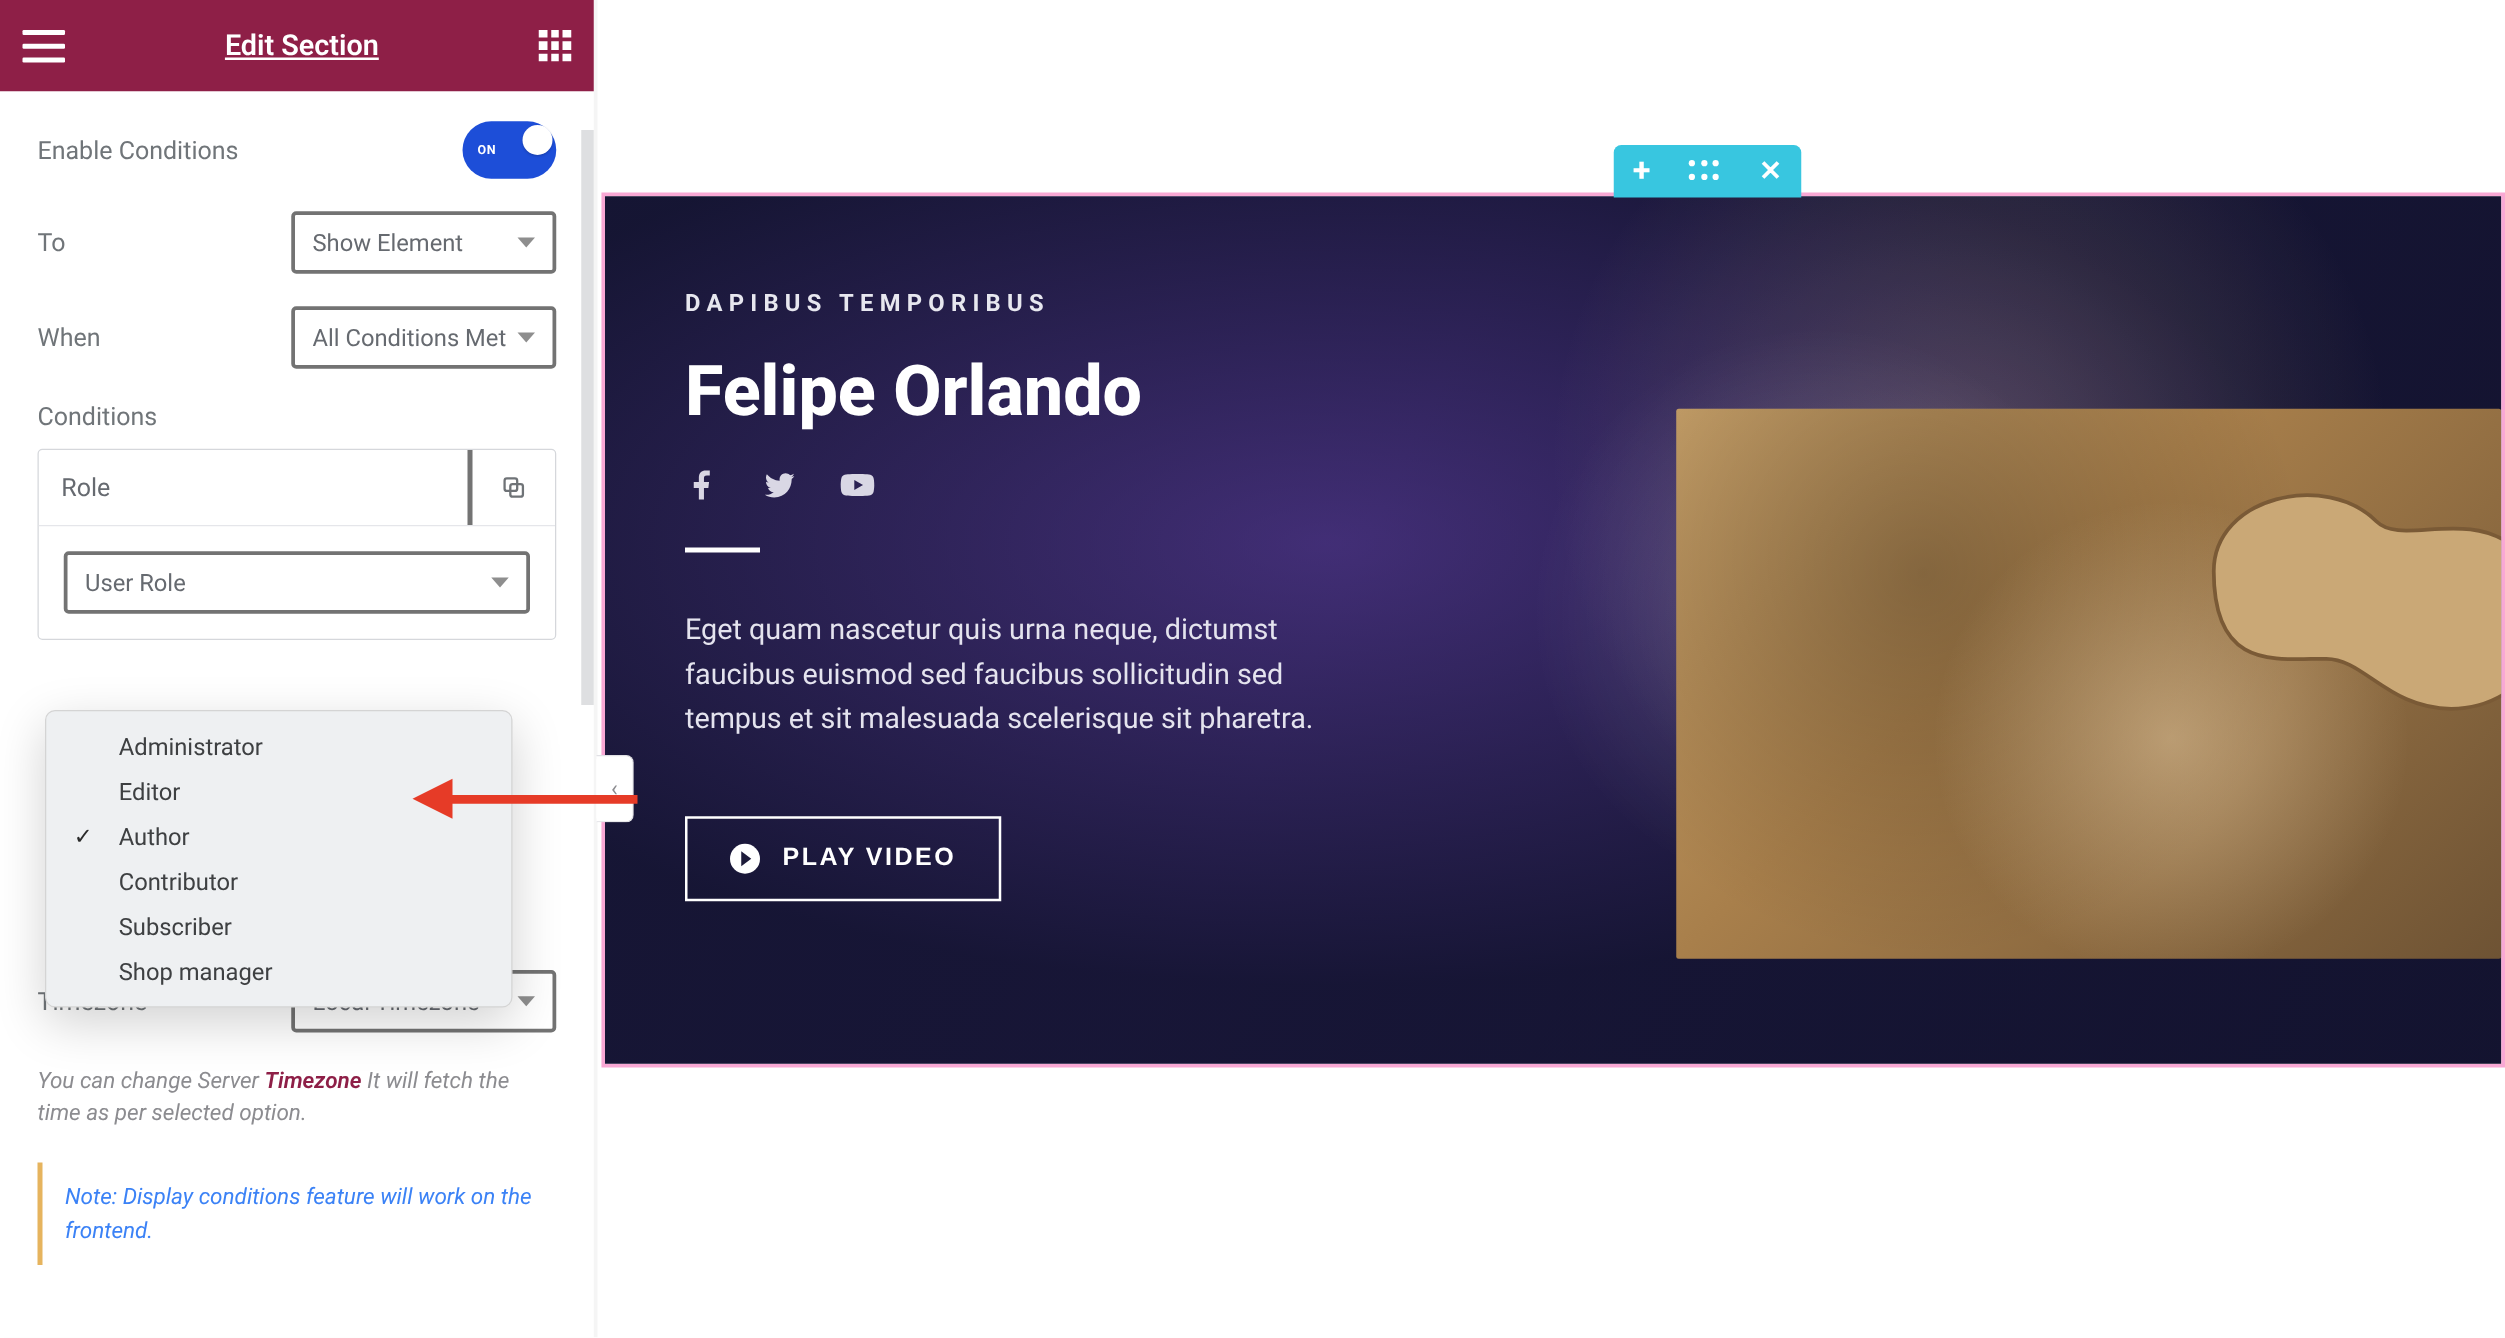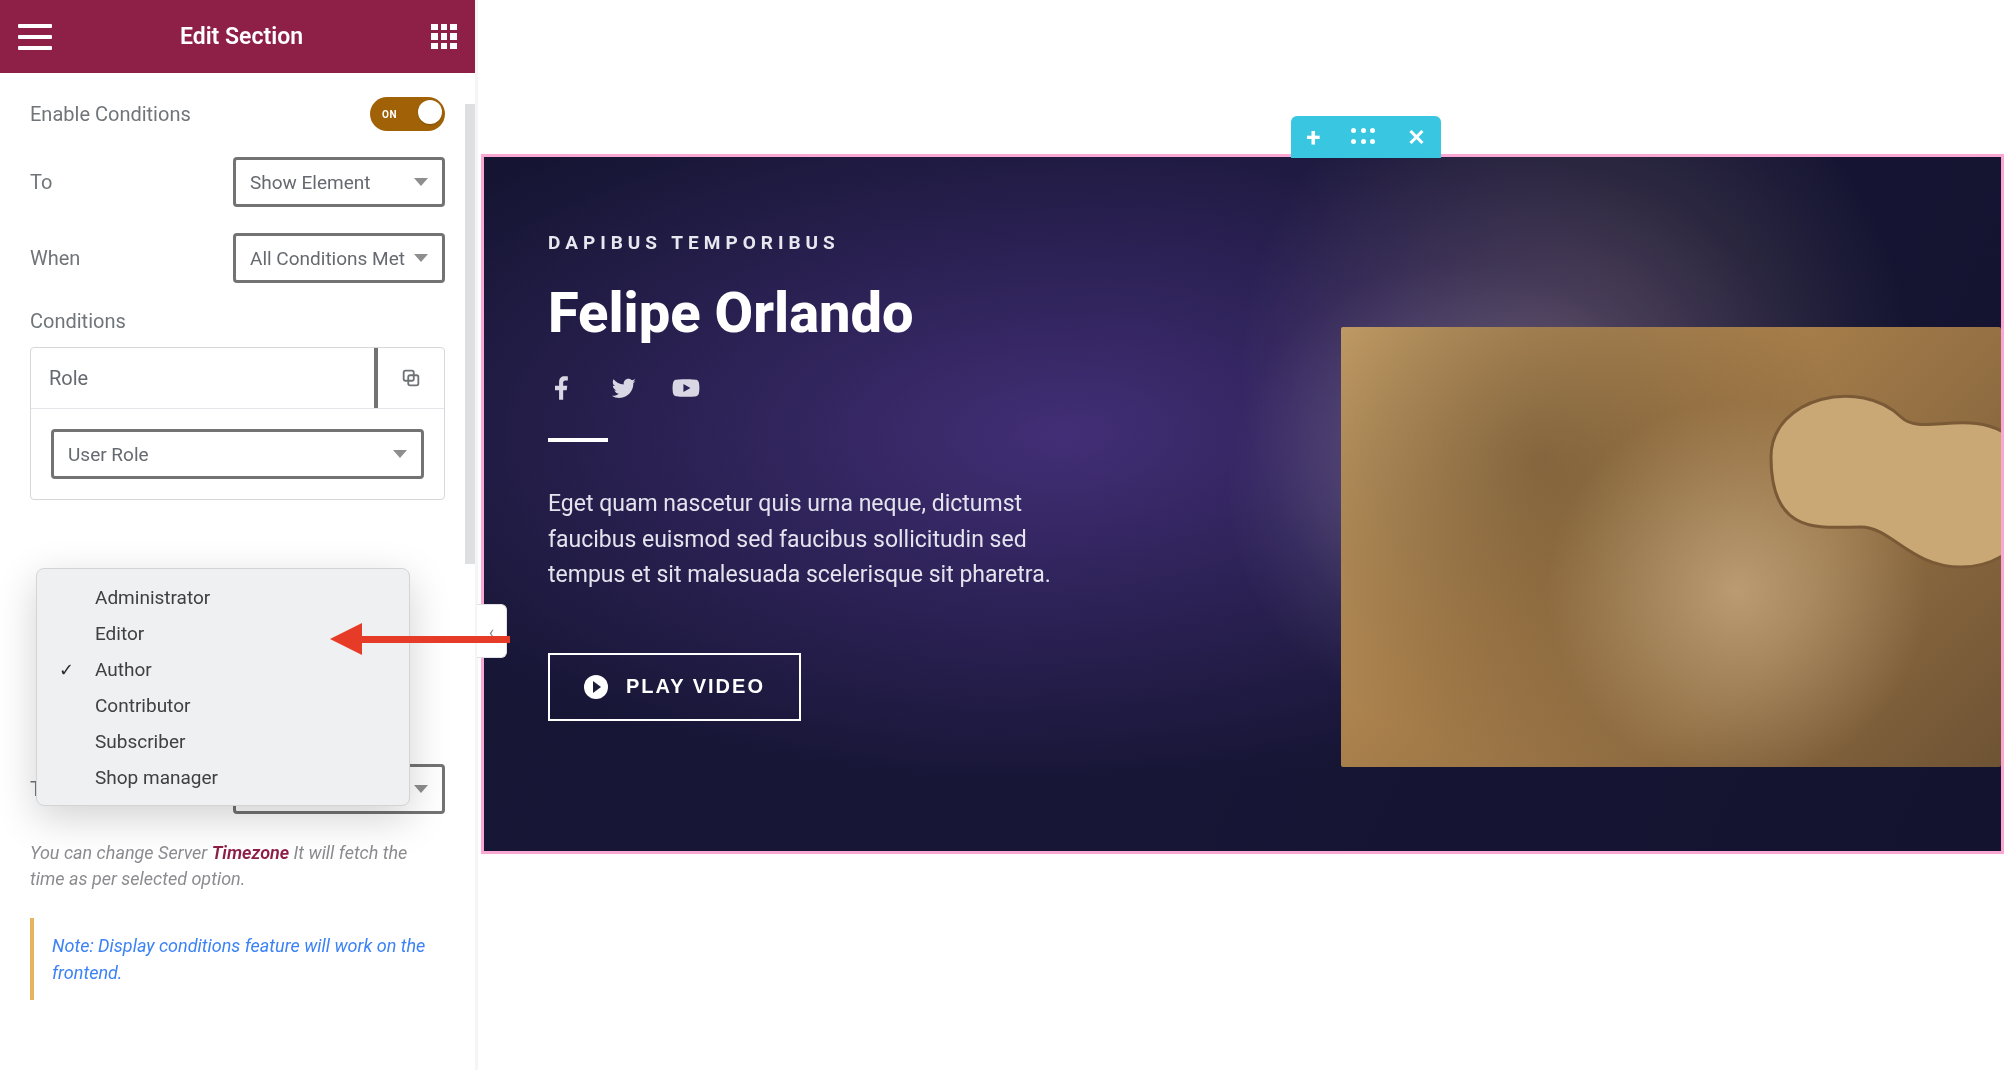--- a/index.html
+++ b/index.html
@@ -25,20 +25,21 @@
     flex-direction: column;
   }
   .panel-header {
     height: 73px;
     background: #8e1f47;
     display: flex;
     align-items: center;
     justify-content: space-between;
     padding: 0 18px;
     color: #ffffff;
+    text-decoration: underline;
   }
   .panel-title {
     font-size: 23px;
     font-weight: 600;
     color: #fff;
   }
   .hamburger {
     width: 34px; height: 26px;
     display: flex; flex-direction: column; justify-content: space-between;
     cursor: pointer;
@@ -66,23 +67,23 @@
     justify-content: space-between;
     margin-bottom: 26px;
   }
   .field-label {
     font-size: 20px;
     color: #707579;
   }
 
   
   .toggle {
-    width: 75px; height: 34px;
+    width: 75px; height: 46px;
     border-radius: 30px;
-    background: #a16207;
+    background: #1d4ed8;
     position: relative;
     display:flex; align-items:center;
     cursor:pointer;
   }
   .toggle-knob {
     width:24px; height:24px; border-radius:50%;
     background:#fff; position:absolute; right:3px; top:3px;
     box-shadow:0 1px 2px rgba(0,0,0,.2);
   }
   .toggle-text {

